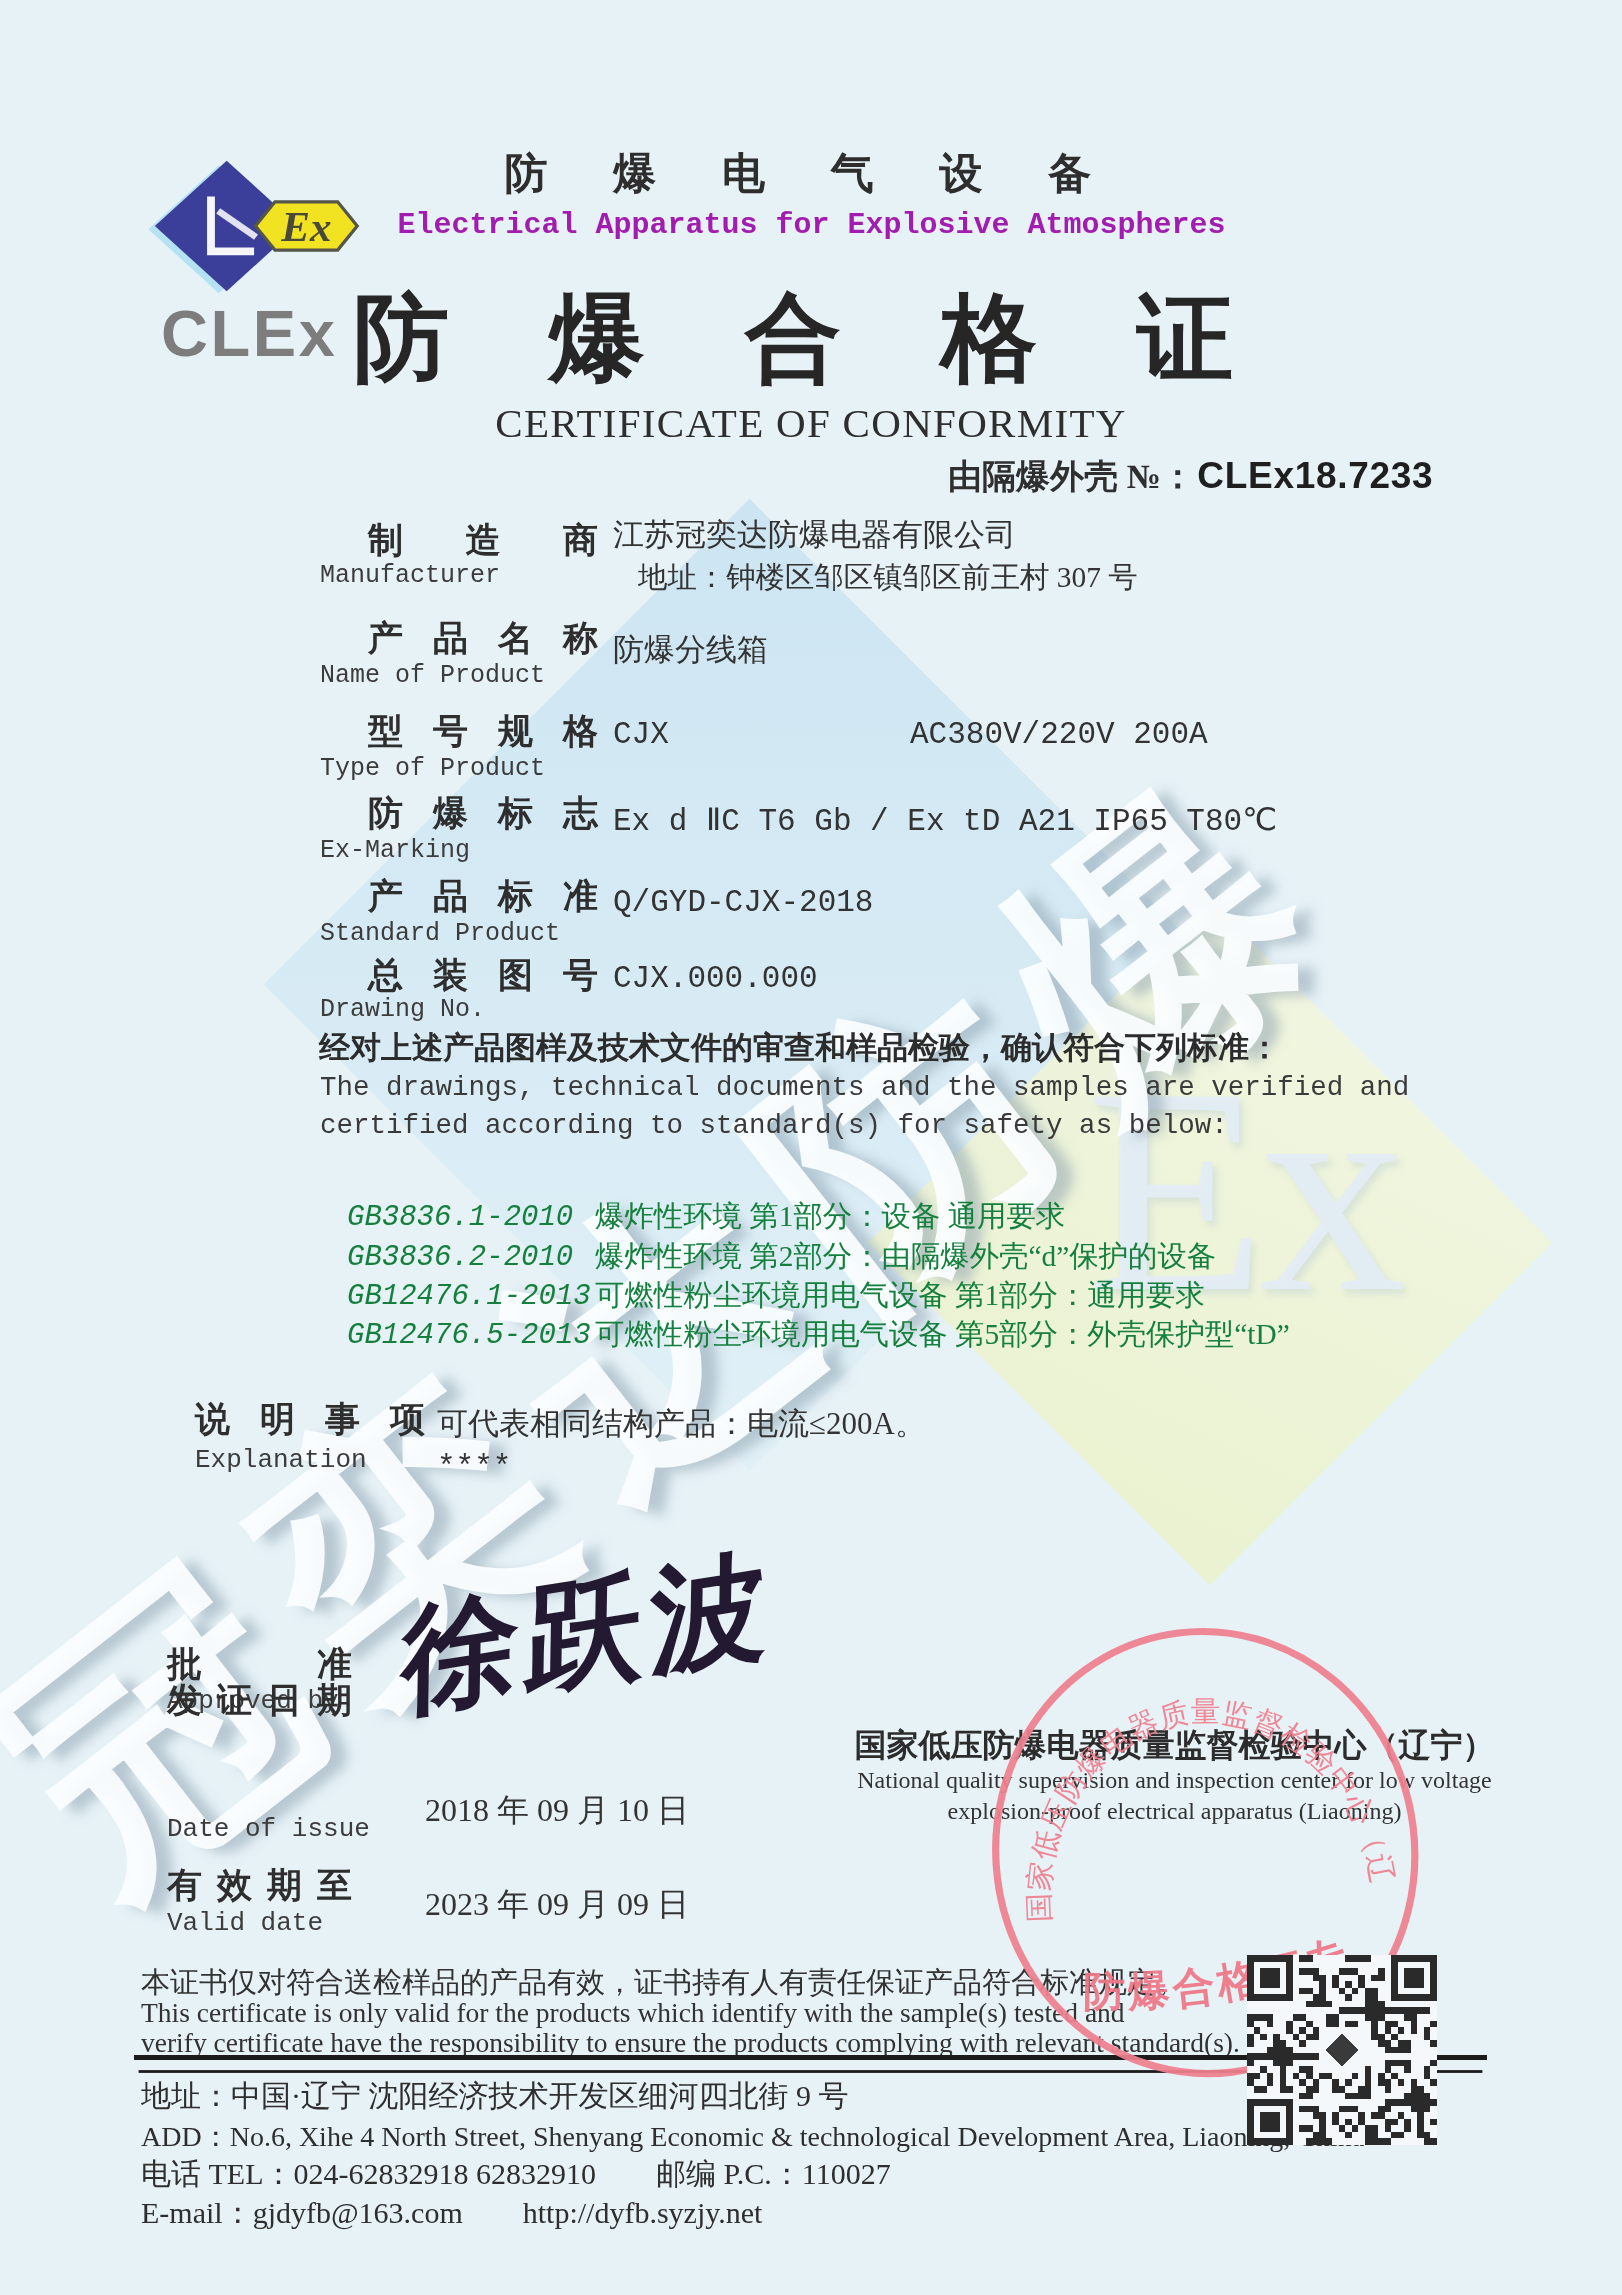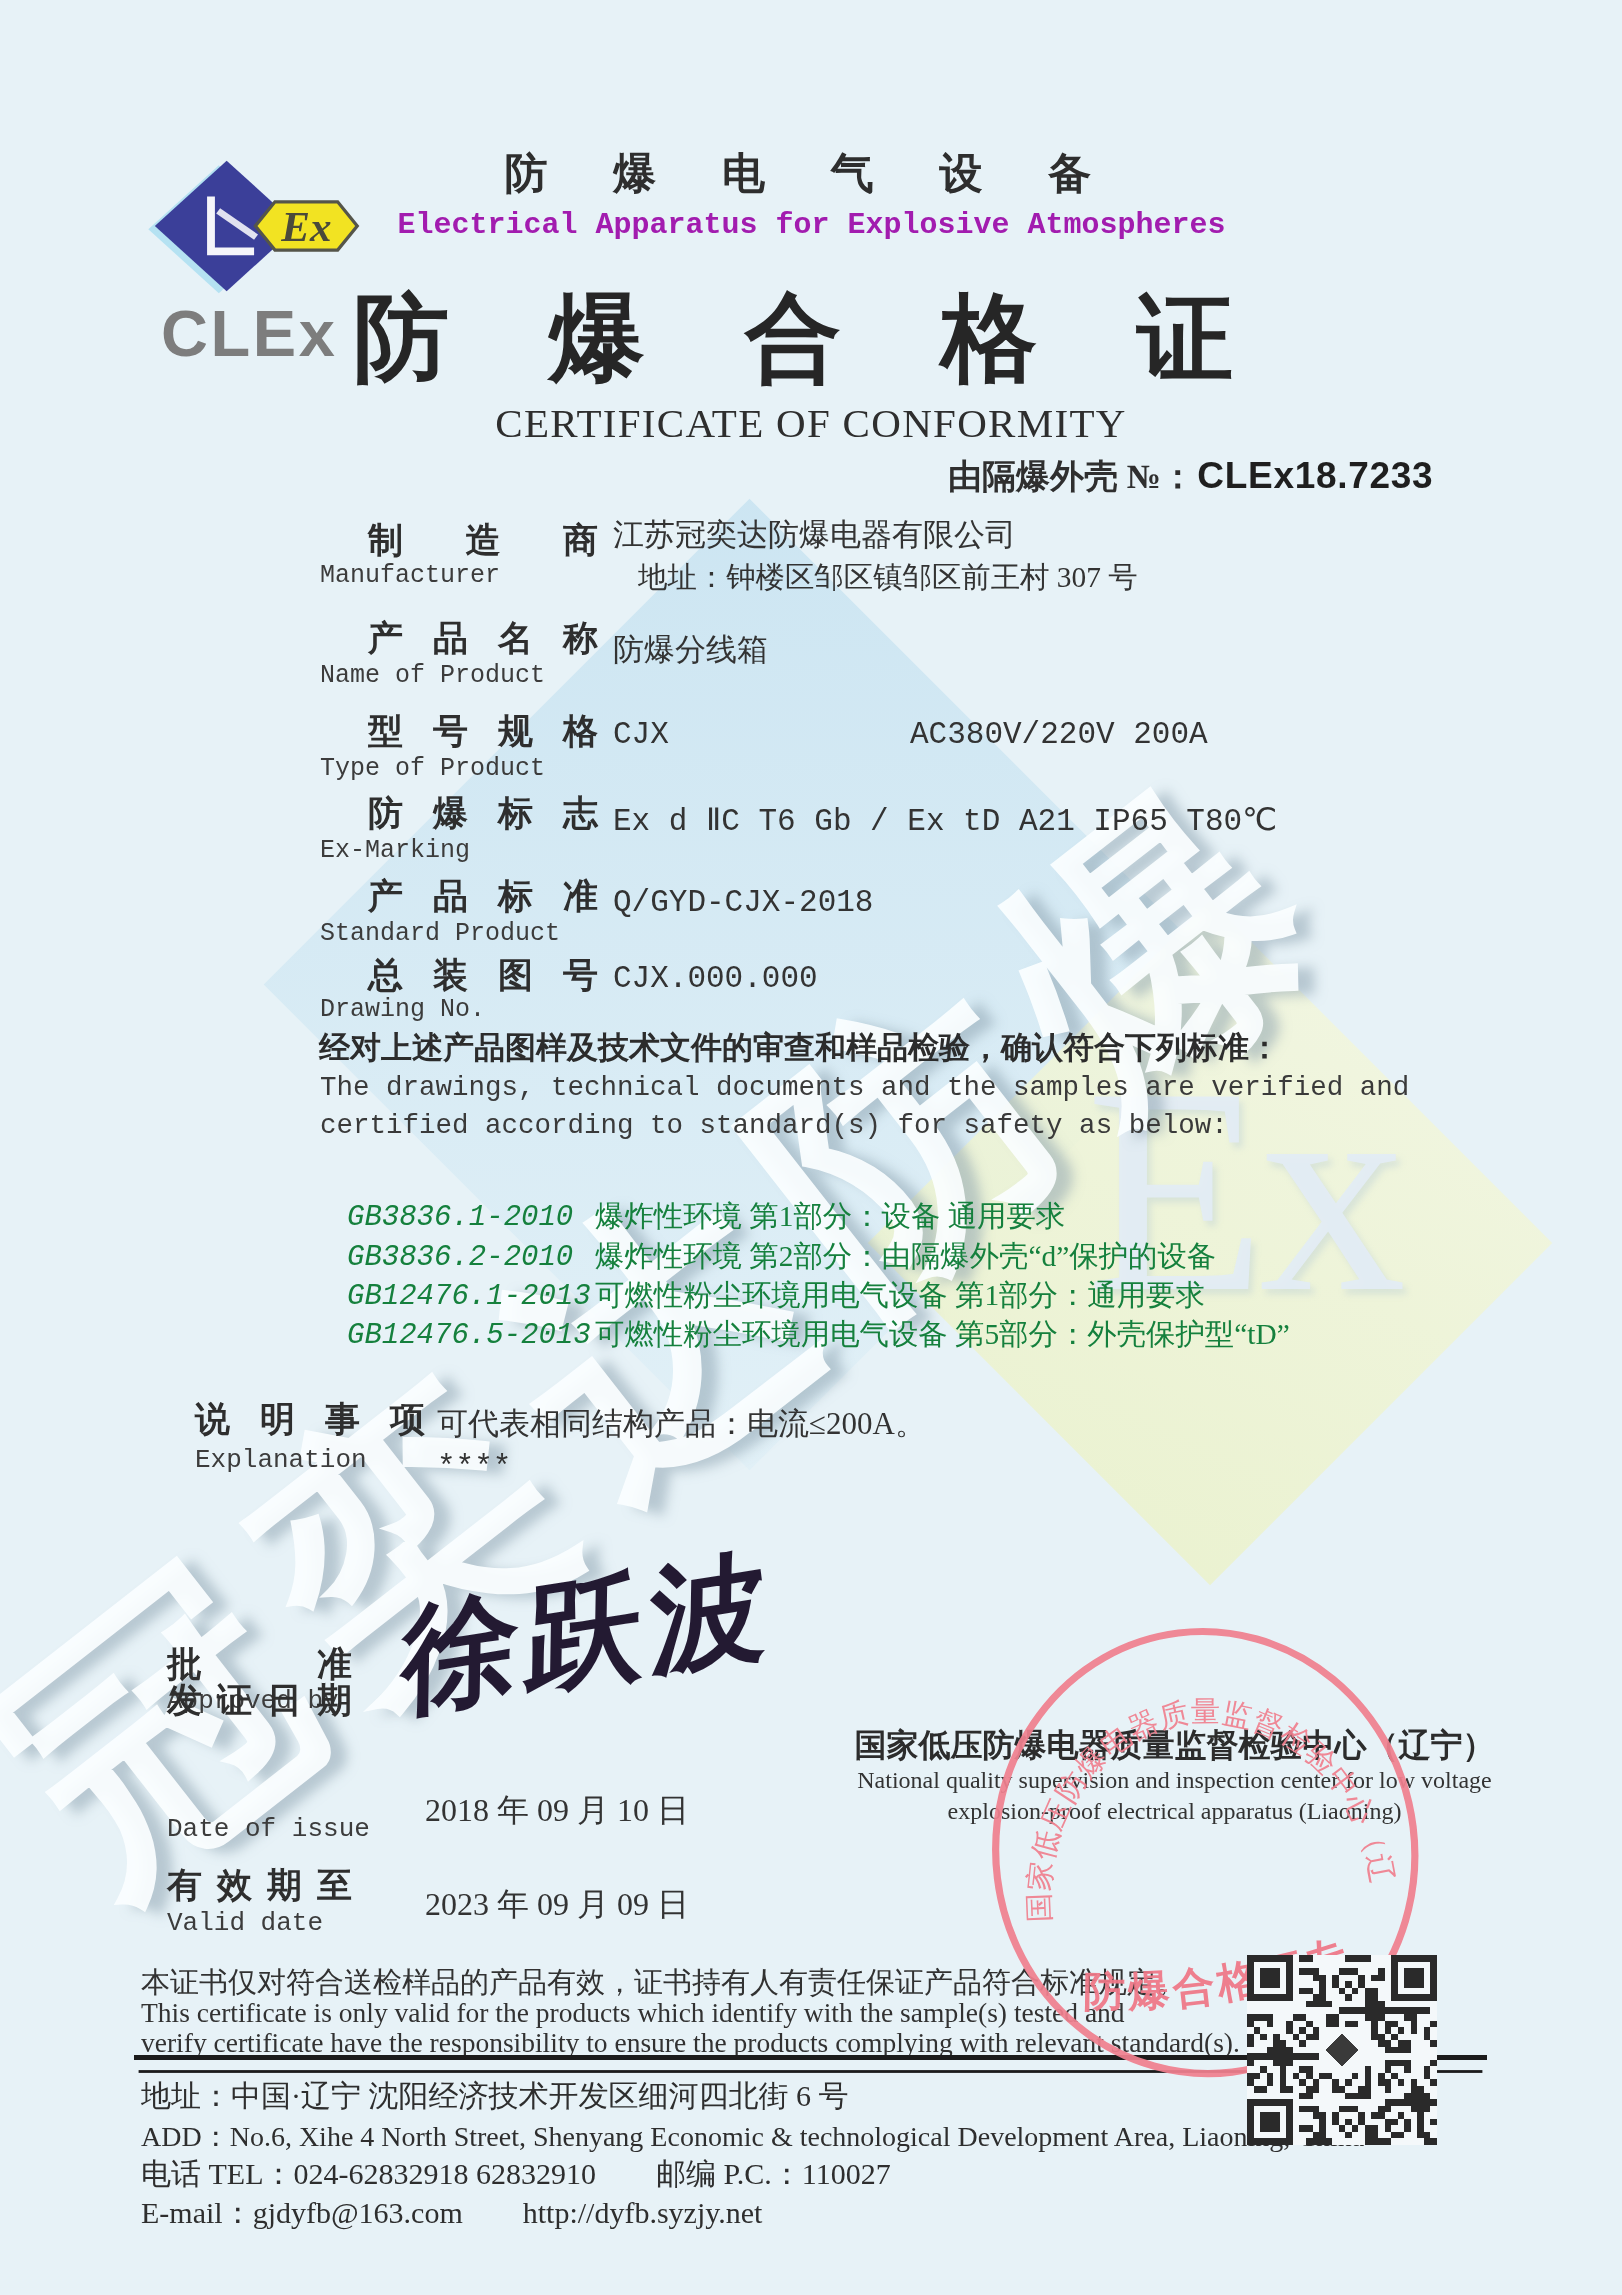--- a/index.html
+++ b/index.html
@@ -182,21 +182,21 @@
   <div class="abs ap-lbl" style="top:1862px">有效期至</div>
   <div class="abs ap-en" style="top:1908px">Valid date</div>
   <div class="abs date-val" style="top:1883px">2023 年 09 月 09 日</div>
 
   <div class="abs disc-cn">本证书仅对符合送检样品的产品有效，证书持有人有责任保证产品符合标准规定。</div>
   <div class="abs disc-en" style="top:1997px">This certificate is only valid for the products which identify with the sample(s) tested and</div>
   <div class="abs disc-en" style="top:2027px">verify certificate have the responsibility to ensure the products complying with relevant standard(s).</div>
 
   <div class="abs dbl-line"></div>
 
-  <div class="abs foot" style="top:2076px">地址：中国·辽宁 沈阳经济技术开发区细河四北街 6 号</div>
+  <div class="abs foot" style="top:2076px">地址：中国·辽宁 沈阳经济技术开发区细河四北街 9 号</div>
   <div class="abs foot-en" style="top:2118px">ADD：No.6, Xihe 4 North Street, Shenyang Economic &amp; technological Development Area, Liaoning, China</div>
   <div class="abs foot" style="top:2154px">电话 TEL：024-62832918 62832910　　邮编 P.C.：110027</div>
   <div class="abs foot" style="top:2193px">E-mail：gjdyfb@163.com　　http://dyfb.syzjy.net</div>
 
 </div>
 
 <svg class="abs stamp" width="445" height="465" viewBox="0 0 680 710">
   <defs>
     <path id="arcTop" d="M 92,430 A 248,278 0 1 1 588,430" fill="none"></path>
     <path id="arcBand" d="M 120,560 Q 340,598 560,548" fill="none"></path>

